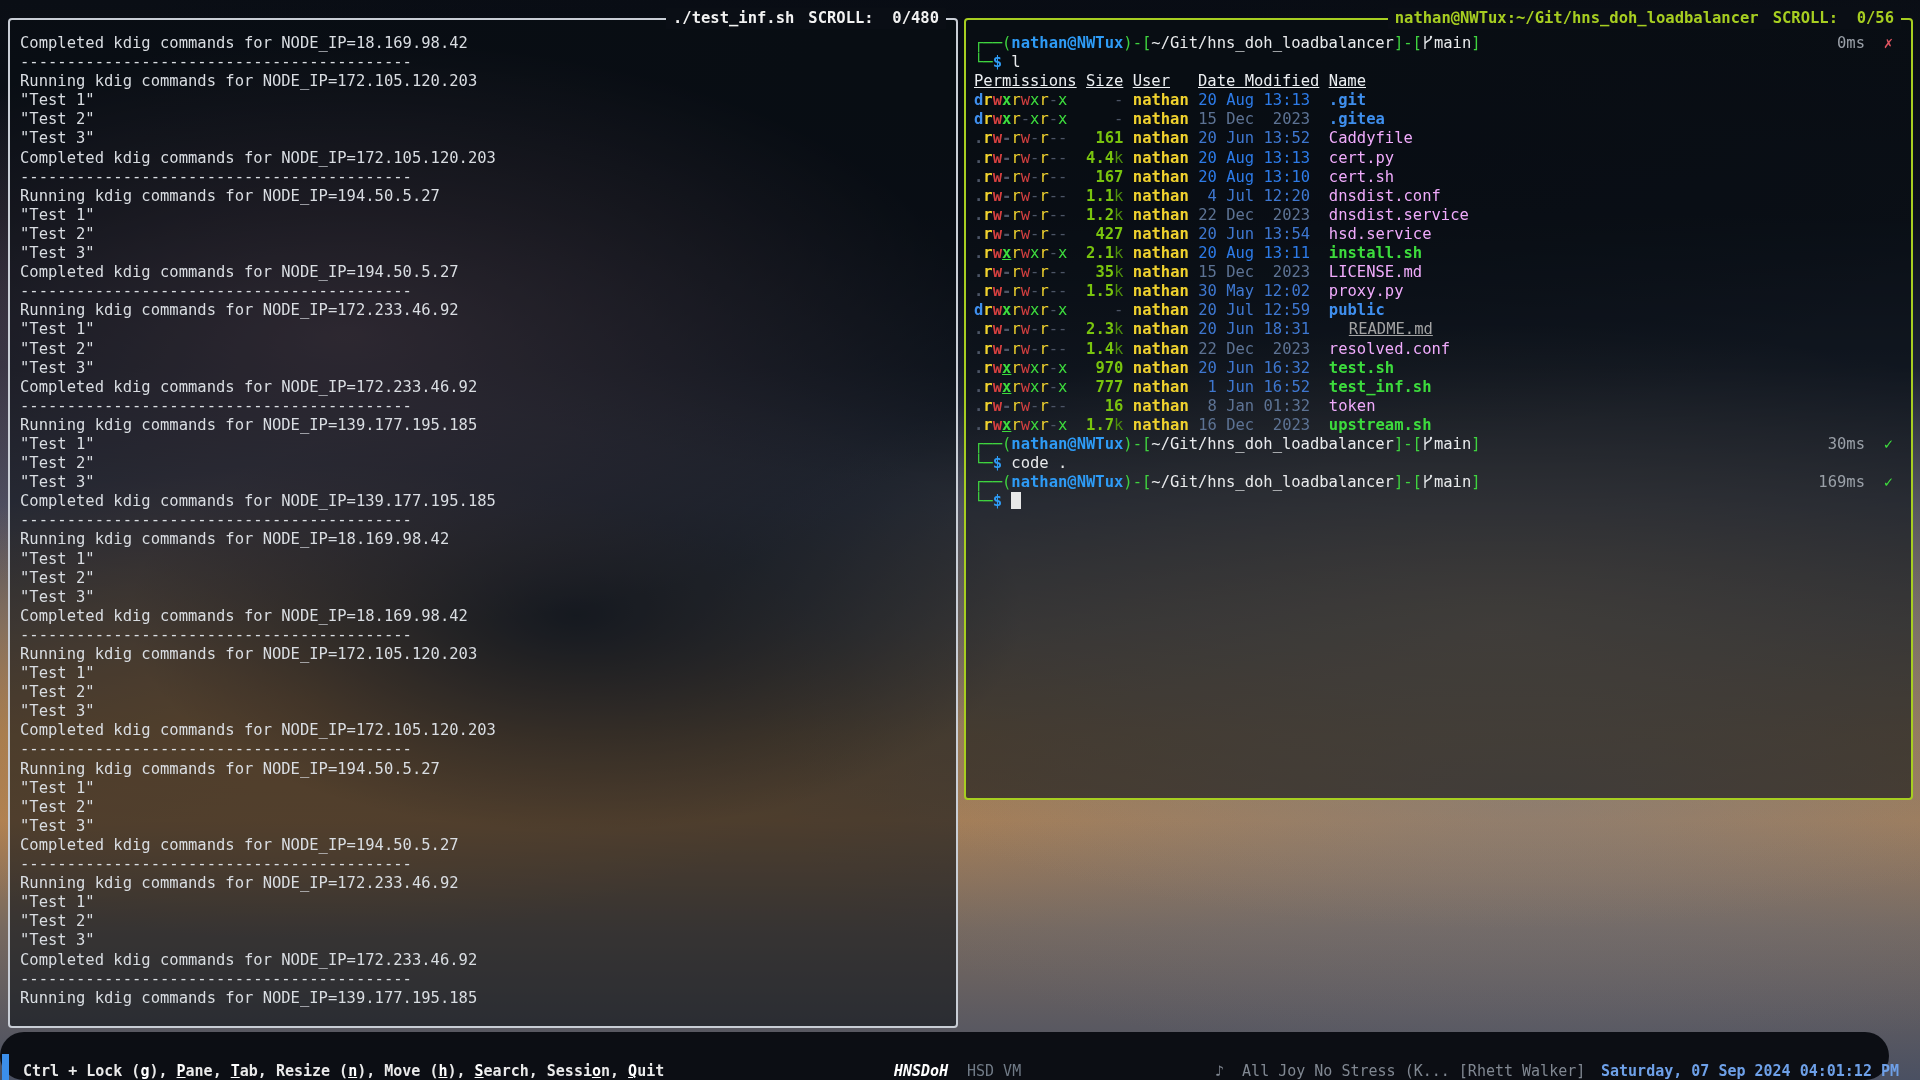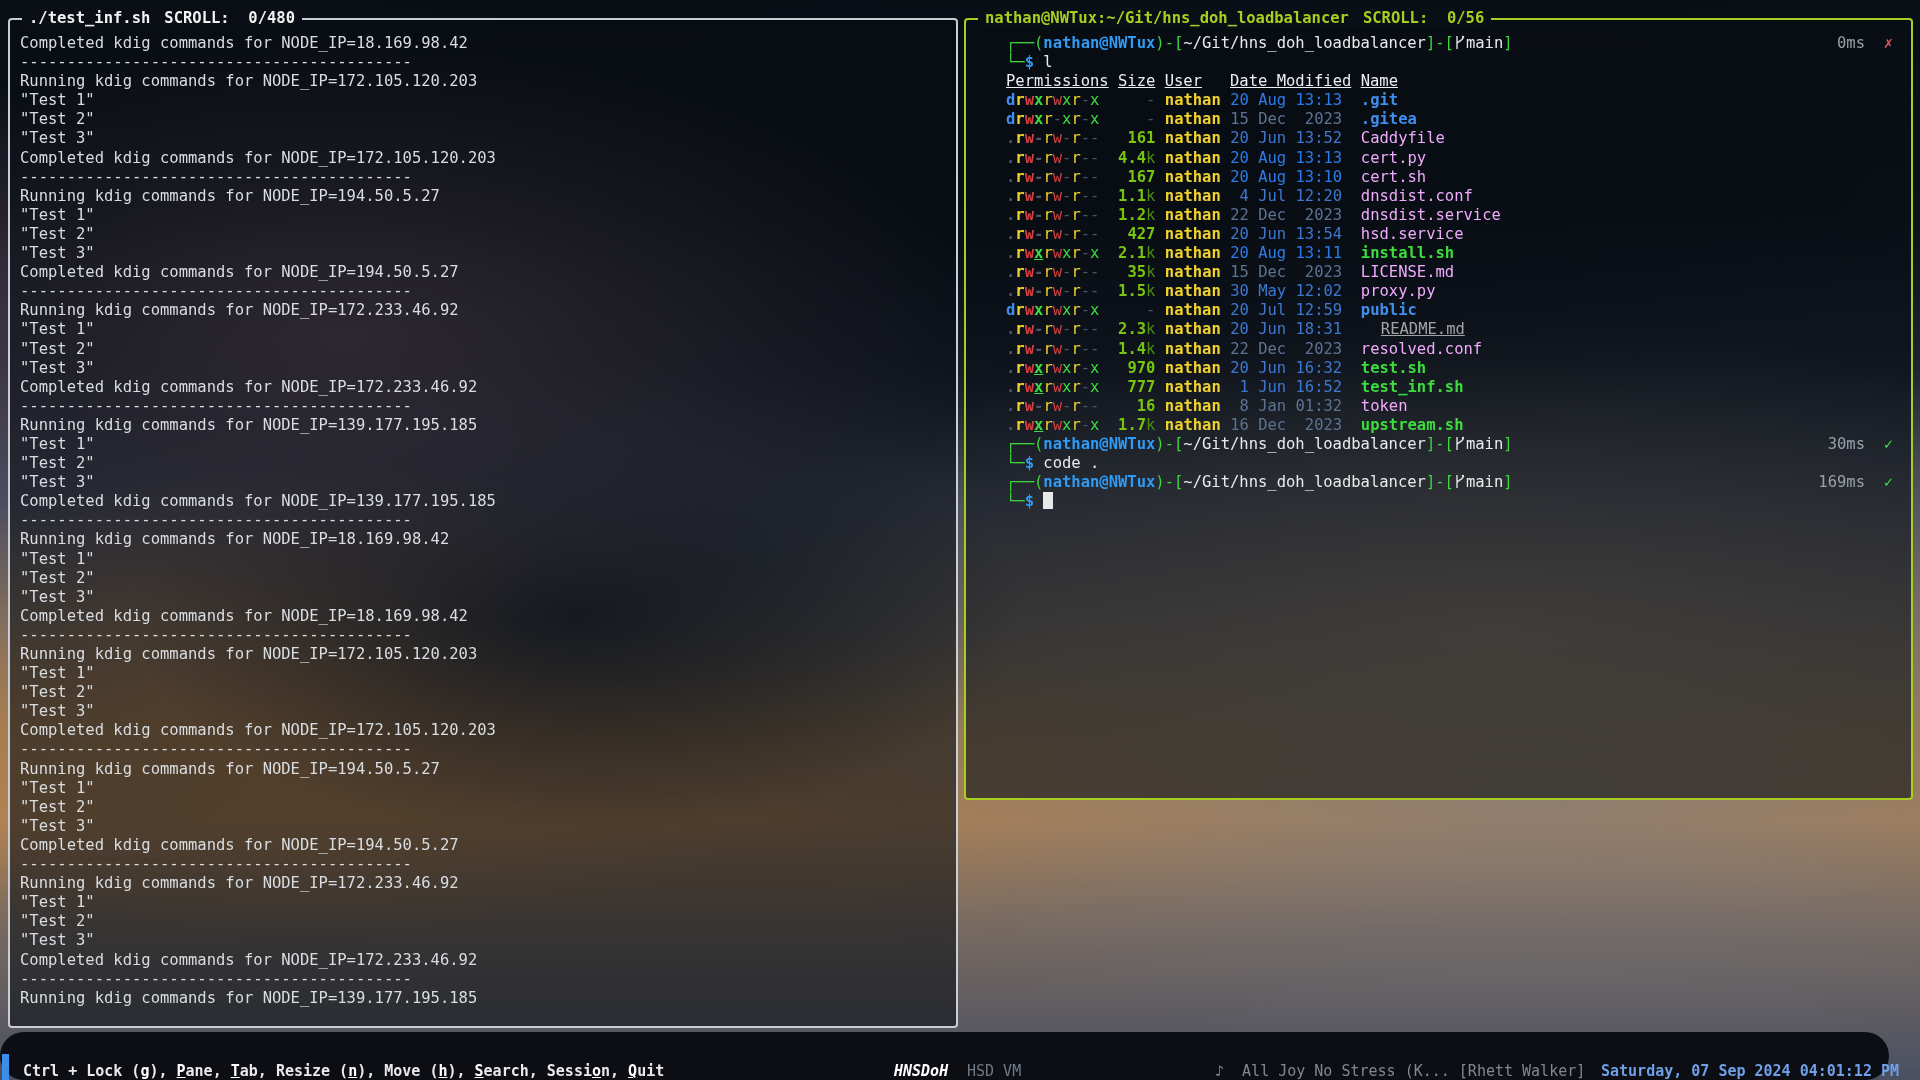--- a/index.html
+++ b/index.html
@@ -25,22 +25,22 @@
       radial-gradient(1100px 420px at 78% 58%, rgba(168,146,118,0.50), transparent 72%),
       radial-gradient(1000px 360px at 80% 74%, rgba(104,114,134,0.50), transparent 75%),
       radial-gradient(1200px 500px at 55% 8%, rgba(8,12,20,0.90), transparent 80%),
       linear-gradient(180deg,#0a0e15 0%,#0c111b 20%,#1c2332 34%,#454a5c 47%,#6e6662 58%,#9a7850 68%,#ab7f52 76%,#77695f 86%,#4a5062 100%);
   }
   .pane{
     position:absolute;border:2px solid;border-radius:4px;
     background:rgba(9,13,19,0.58);
   }
   .pane-left{left:8px;top:18px;width:950px;height:1010px;border-color:#c9ced6;}
-  .pane-right{left:964px;top:18px;width:949px;height:782px;border-color:var(--accent);padding-left:32px;}
-  .titlebar{position:absolute;top:-12px;left:12px;right:10px;display:flex;justify-content:flex-start;}
+  .pane-right{left:964px;top:18px;width:949px;height:782px;border-color:var(--accent);}
+  .titlebar{position:absolute;top:-12px;left:12px;right:10px;display:flex;justify-content:flex-end;}
   .chip{background:#0a0e15;padding:0 7px;font-weight:bold;font-size:15.5px;line-height:21px;white-space:pre;}
   .pane-left .chip{color:#f2f2f2;}
   .pane-right .chip{color:var(--accent);}
   .content{padding:14px 8px 0 10px;}
   .pane-right .content{padding-left:8px;}
   .line{height:19.1px;line-height:19.1px;font-size:15.5px;white-space:pre;color:var(--fg);}
   .prompt-line{display:flex;}
   .meta{margin-left:auto;padding-right:10px;white-space:pre;}
   .g{color:var(--pgreen);}
   .pblue{color:var(--pblue);}

